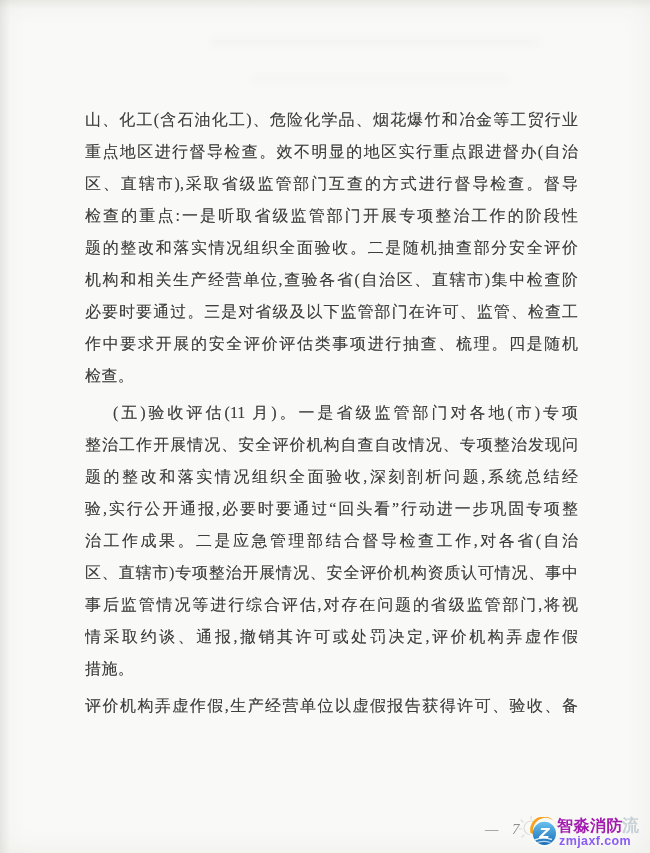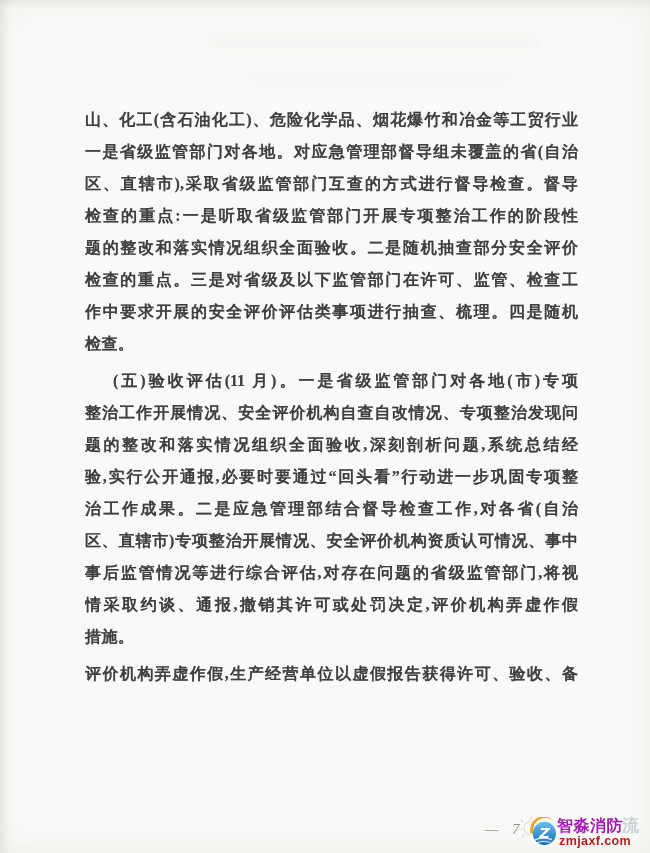--- a/index.html
+++ b/index.html
@@ -23,21 +23,21 @@
   }
   .smudge {
     position:absolute; background:#9a9a92; opacity:0.035;
     filter:blur(3px); border-radius:4px;
   }
   .smudge.s1 { left:210px; top:36px; width:330px; height:12px; }
   .smudge.s2 { left:250px; top:74px; width:260px; height:10px; opacity:0.025; }
 
   
   .doc-body {
-    position:absolute; left:85px; top:104px; width:493px;font-weight:bold;
+    position:absolute; left:85px; top:104px; width:493px;
   }
   .paragraph { margin:0; }
   .paragraph + .paragraph { margin-top:5px; }
   .line {
     font-size:16px;
     height:32px; line-height:32px;
     letter-spacing:0.4px;
     white-space:nowrap;
     color:#3f3f3f;
     text-shadow:0 0 0.4px rgba(63,63,63,0.45);
@@ -68,41 +68,42 @@
   .brand-faint {
     position:absolute; left:622px; top:816px;
     font-family:"Liberation Sans","DejaVu Sans",sans-serif;
     font-size:17px; font-weight:700;
     color:#c7d0d7; line-height:19px;
   }
   .brand-site {
     position:absolute; left:559px; top:834px;
     font-family:"Liberation Sans","DejaVu Sans",sans-serif;
     font-size:12.5px; font-weight:700; letter-spacing:0.4px;
-    color:#b91c1c; line-height:14px;
+    color:#8b5cf6; line-height:14px;
   }
 </style>
 </head>
 <body>
 
 <div class="page">
 
   <div class="edge-left"></div>
   <div class="edge-top"></div>
   <div class="smudge s1"></div>
   <div class="smudge s2"></div>
 
   <div class="doc-body">
       <div class="paragraph">
         <div class="line just">山、化工(含石油化工)、危险化学品、烟花爆竹和冶金等工贸行业</div>
-        <div class="line just">一是省级监管部门对各地。对应急管理部督导组未覆盖的省(自治</div>
+        <div class="line just">重点地区进行督导检查。效不明显的地区实行重点跟进督办(自治</div>
         <div class="line just">区、直辖市),采取省级监管部门互查的方式进行督导检查。督导</div>
         <div class="line just">检查的重点:一是听取省级监管部门开展专项整治工作的阶段性</div>
         <div class="line just">题的整改和落实情况组织全面验收。二是随机抽查部分安全评价</div>
-        <div class="line just">检查的重点。三是对省级及以下监管部门在许可、监管、检查工</div>
+        <div class="line just">机构和相关生产经营单位,查验各省(自治区、直辖市)集中检查阶</div>
+        <div class="line just">必要时要通过。三是对省级及以下监管部门在许可、监管、检查工</div>
         <div class="line just">作中要求开展的安全评价评估类事项进行抽查、梳理。四是随机</div>
         <div class="line">检查。</div>
       </div>
       <div class="paragraph">
         <div class="line just indent">(五)验收评估(11 月)。一是省级监管部门对各地(市)专项</div>
         <div class="line just">整治工作开展情况、安全评价机构自查自改情况、专项整治发现问</div>
         <div class="line just">题的整改和落实情况组织全面验收,深刻剖析问题,系统总结经</div>
         <div class="line just">验,实行公开通报,必要时要通过“回头看”行动进一步巩固专项整</div>
         <div class="line just">治工作成果。二是应急管理部结合督导检查工作,对各省(自治</div>
         <div class="line just">区、直辖市)专项整治开展情况、安全评价机构资质认可情况、事中</div>

